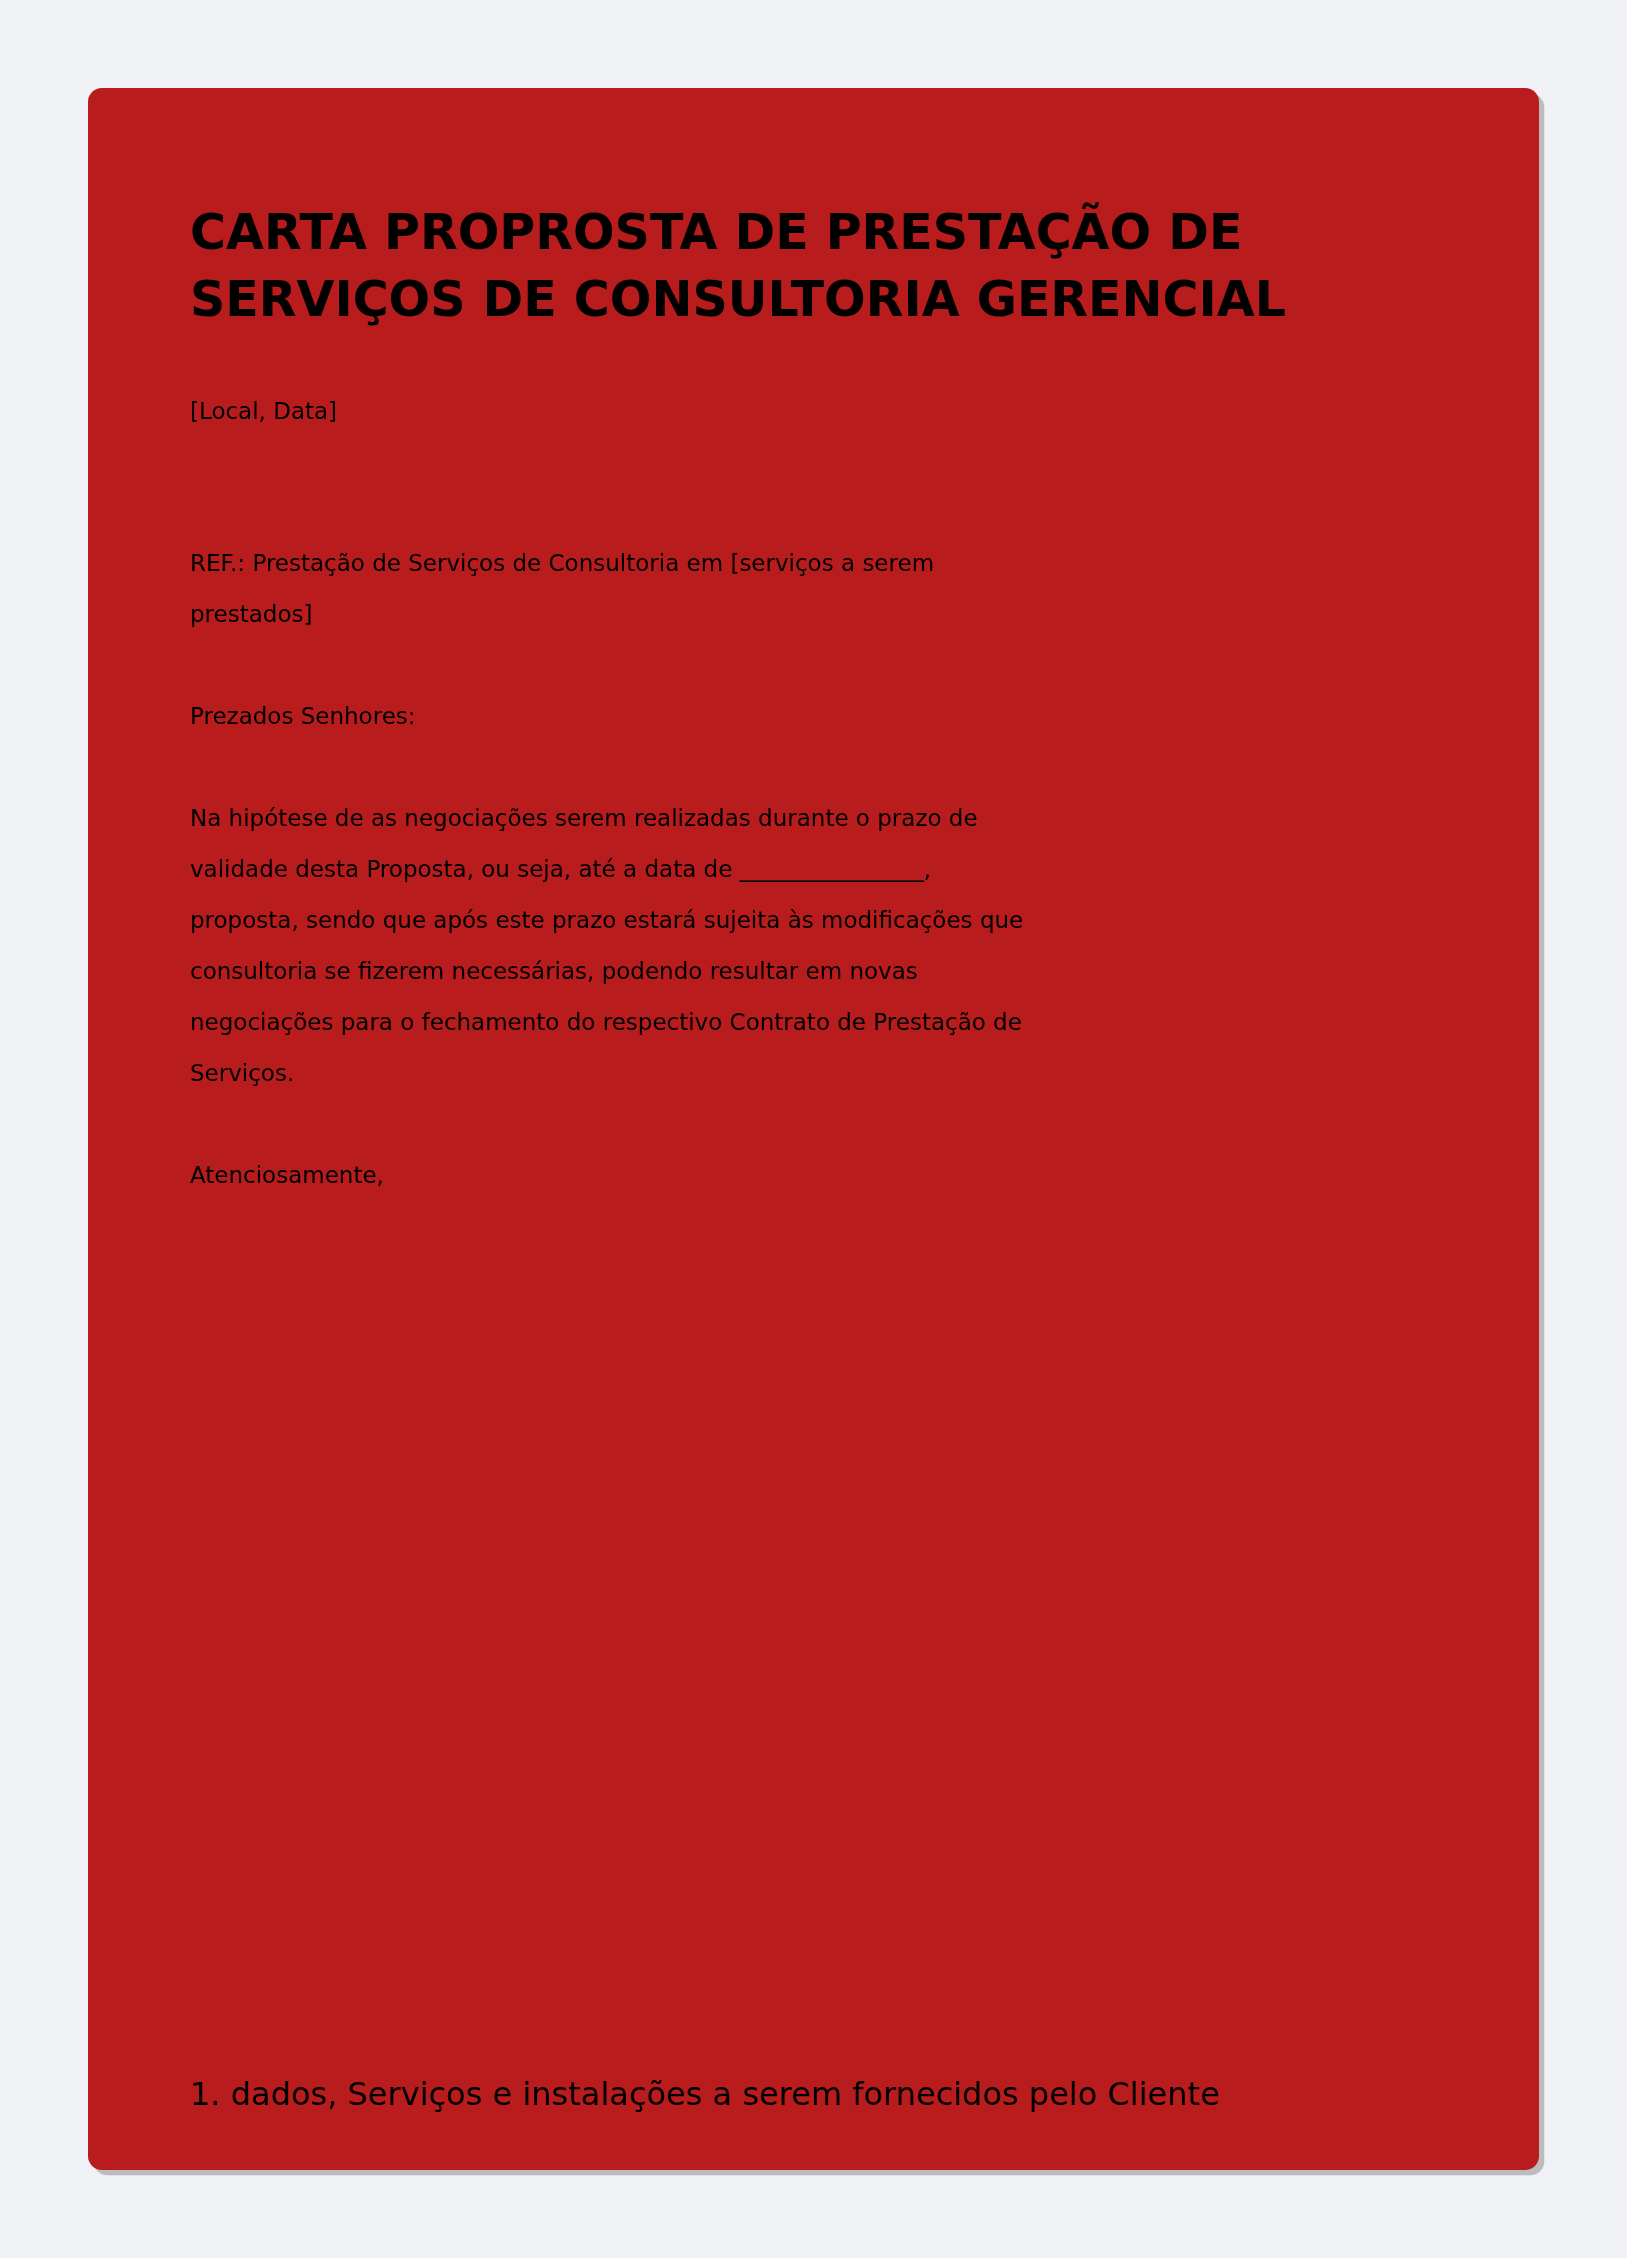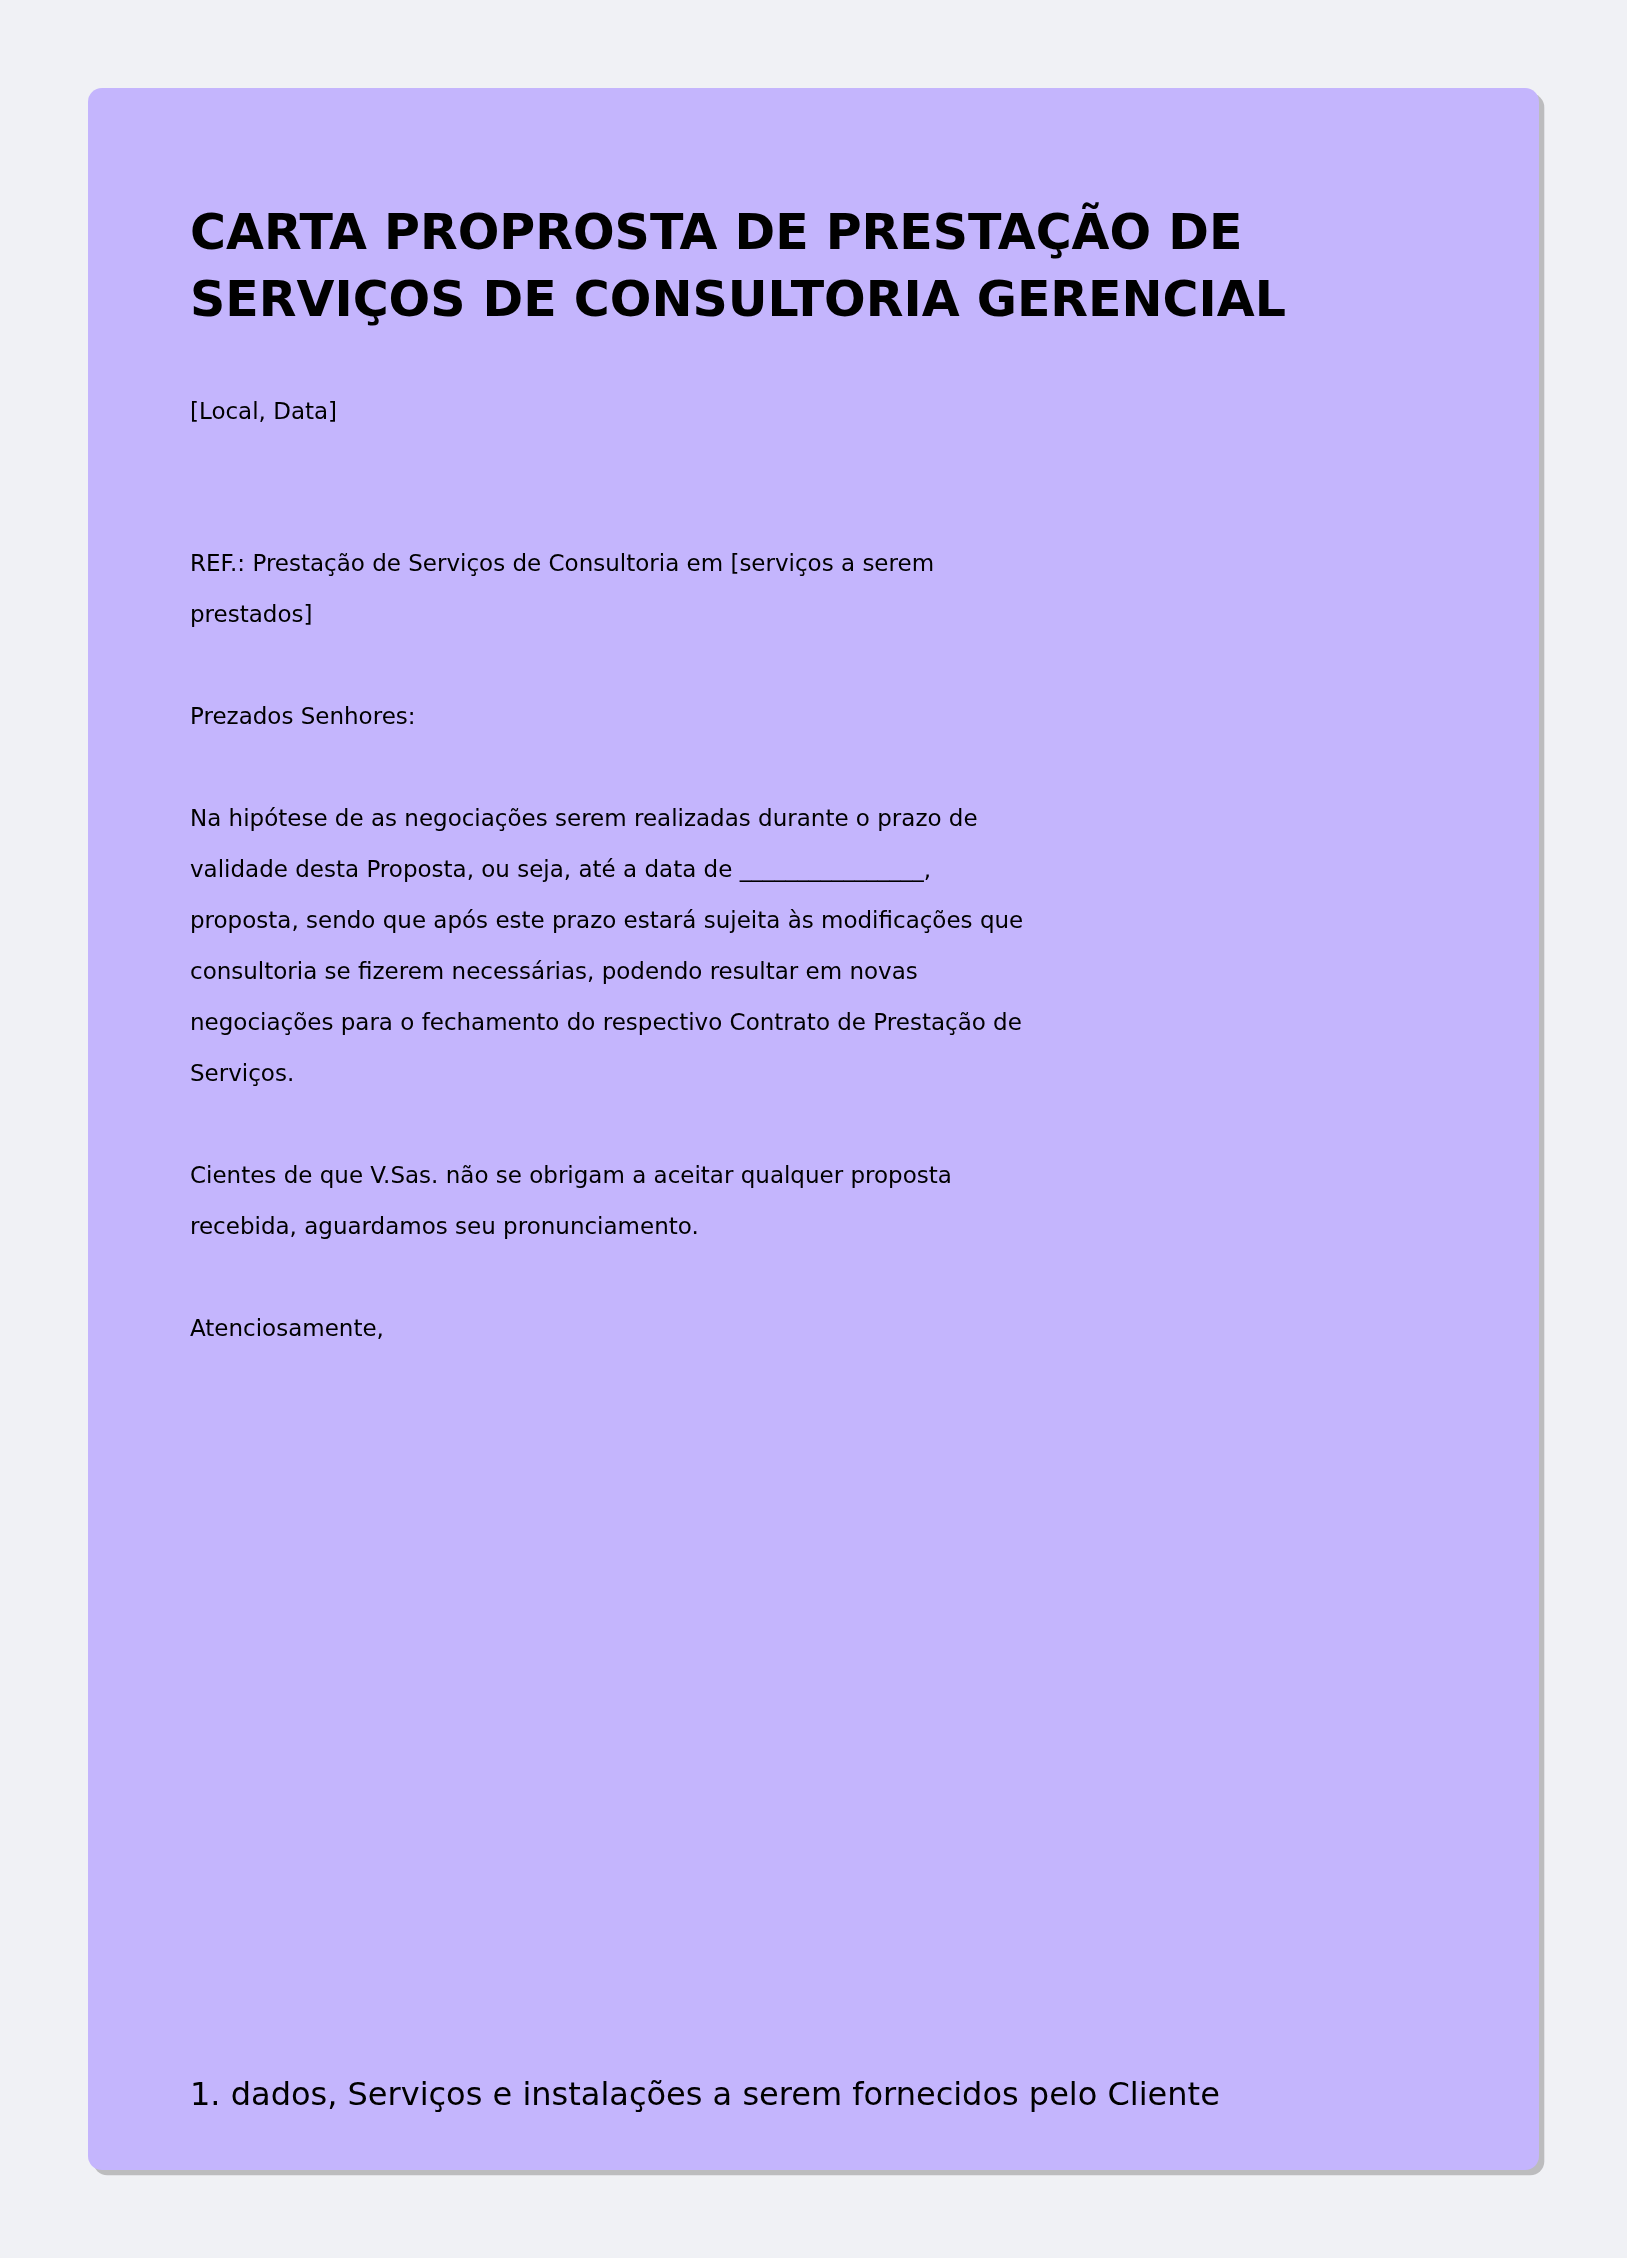--- a/index.html
+++ b/index.html
@@ -14,21 +14,21 @@
       overflow: hidden;
       font-family: "DejaVu Sans", sans-serif;
       color: #000000;
     }
     .card {
       position: absolute;
       left: 88px;
       top: 88px;
       width: 1451px;
       height: 2082px;
-      background: #c4b5fd;
+      background: #b91c1c;
       border-radius: 14px;
       box-shadow: 5.3px 5.3px 0 0 #bcbcbe;
       box-sizing: border-box;
       padding: 111px 102px 0 102px;
     }
     .title {
       margin: 0;
       font-weight: bold;
       font-size: 49px;
       line-height: 67px;
@@ -89,24 +89,20 @@
 
     <p class="para gap1">
       <span class="line">Na hipótese de as negociações serem realizadas durante o prazo de</span>
       <span class="line">validade desta Proposta, ou seja, até a data de ________________,</span>
       <span class="line">proposta, sendo que após este prazo estará sujeita às modificações que</span>
       <span class="line">consultoria se fizerem necessárias, podendo resultar em novas</span>
       <span class="line">negociações para o fechamento do respectivo Contrato de Prestação de</span>
       <span class="line">Serviços.</span>
     </p>
 
-    <p class="para gap1">
-      <span class="line">Cientes de que V.Sas. não se obrigam a aceitar qualquer proposta</span>
-      <span class="line">recebida, aguardamos seu pronunciamento.</span>
-    </p>
 
     <p class="para gap1">
       <span class="line">Atenciosamente,</span>
     </p>
   </div>
 
   <p class="footnote">1. dados, Serviços e instalações a serem fornecidos pelo Cliente</p>
 </div>
 
 

